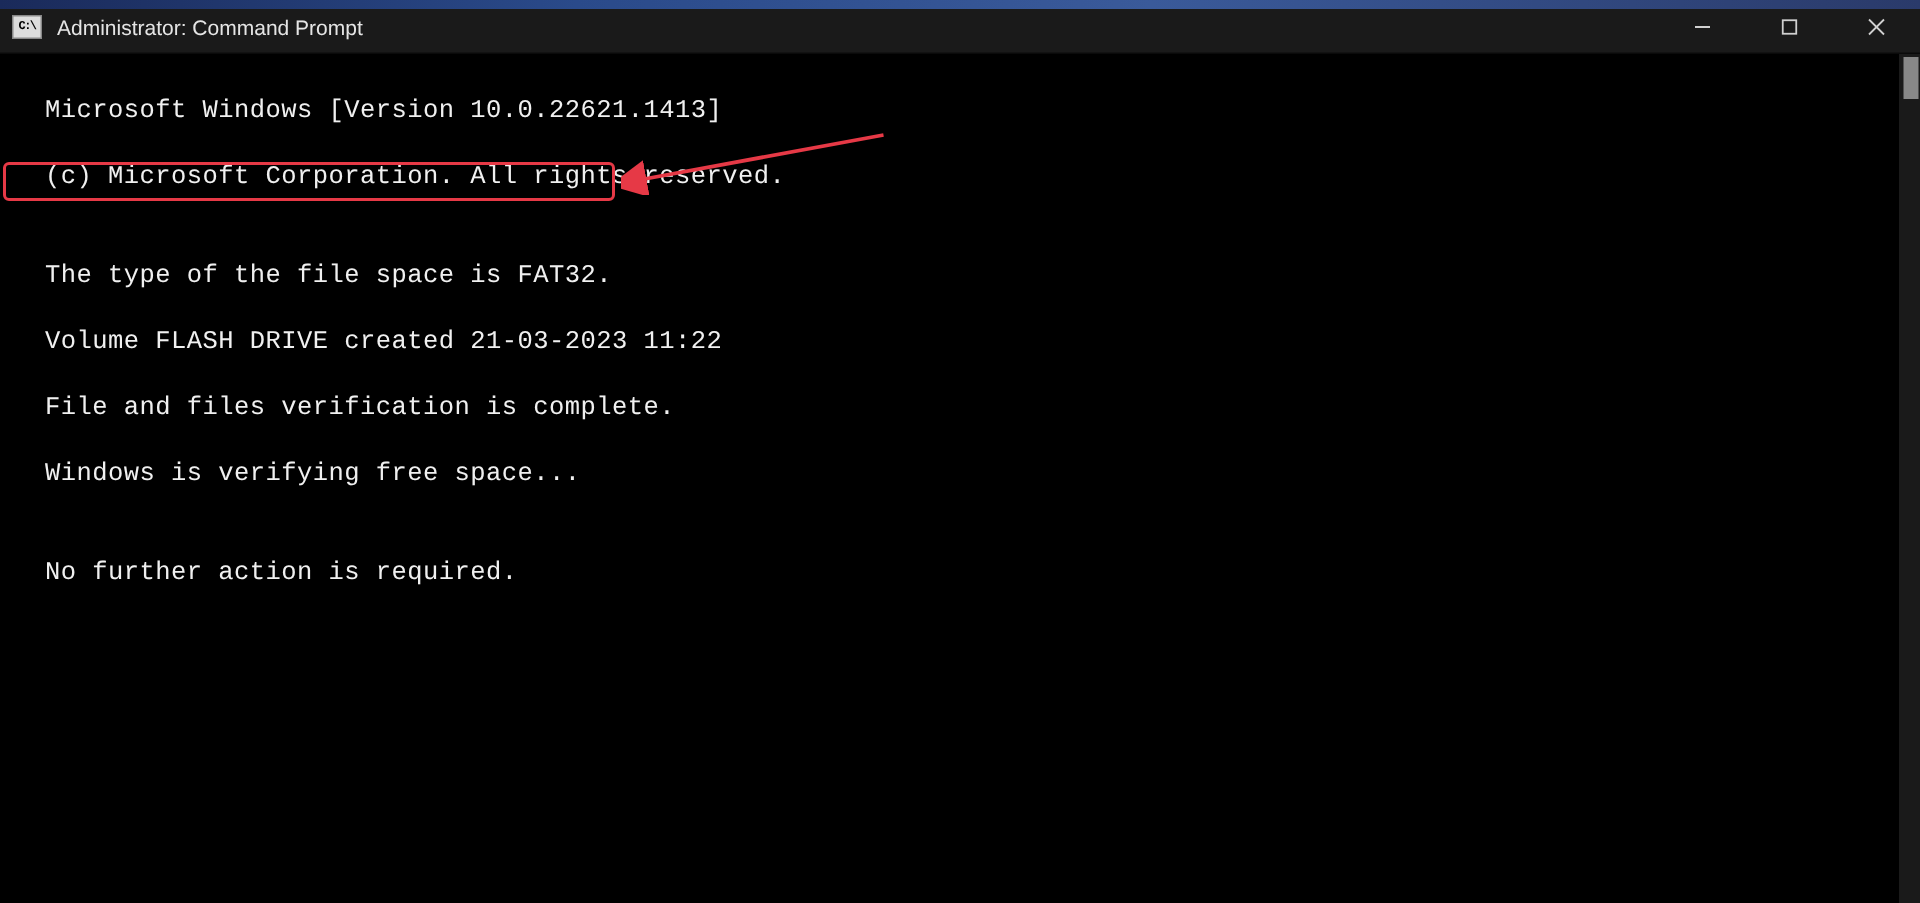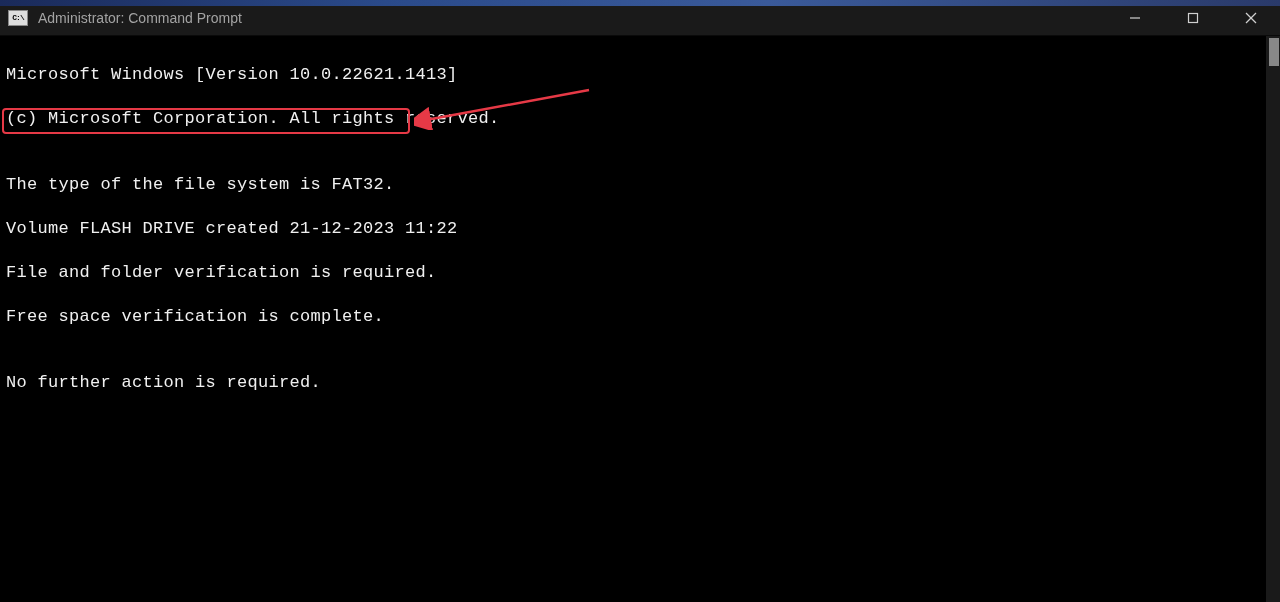--- a/index.html
+++ b/index.html
@@ -31,21 +31,21 @@
       display: flex;
       align-items: center;
       justify-content: center;
       font-size: 8px;
       color: #000;
       font-weight: bold;
       margin-right: 10px;
       letter-spacing: -1px;
     }
     .titlebar-text {
-      color: #a3a3a3;
+      color: #e5e5e5;
       font-size: 14px;
       font-family: 'Segoe UI', sans-serif;
       flex: 1;
     }
     .window-controls {
       display: flex;
       height: 100%;
     }
     .window-btn {
       width: 58px;
@@ -65,20 +65,21 @@
       padding: 6px 6px;
       color: #f0f0f0;
       font-size: 17px;
       line-height: 22px;
       letter-spacing: 0.3px;
       white-space: pre;
       position: relative;
     }
     .line {
       display: block;
+      margin-left: 24px;
     }
     .highlight-box {
       position: absolute;
       border: 2px solid #e63946;
       border-radius: 4px;
       pointer-events: none;
     }
     .arrow {
       position: absolute;
       pointer-events: none;
@@ -134,24 +135,24 @@
           <line x1="11" y1="1" x2="1" y2="11" stroke-width="1.2"></line>
         </svg>
     </div>
   </div>
 </div>
 
 <div class="terminal">
 <span class="line">Microsoft Windows [Version 10.0.22621.1413]</span>
 <span class="line">(c) Microsoft Corporation. All rights reserved.</span>
 <span class="line"></span>
-<span class="line">The type of the file system is FAT32.</span>
-<span class="line">Volume FLASH DRIVE created 21-12-2023 11:22</span>
-<span class="line">File and folder verification is required.</span>
-<span class="line">Free space verification is complete.</span>
+<span class="line">The type of the file space is FAT32.</span>
+<span class="line">Volume FLASH DRIVE created 21-03-2023 11:22</span>
+<span class="line">File and files verification is complete.</span>
+<span class="line">Windows is verifying free space...</span>
 <span class="line"></span>
 <span class="line">No further action is required.</span>
 
 
 
 
 
 <span class="line"></span>
 
 

